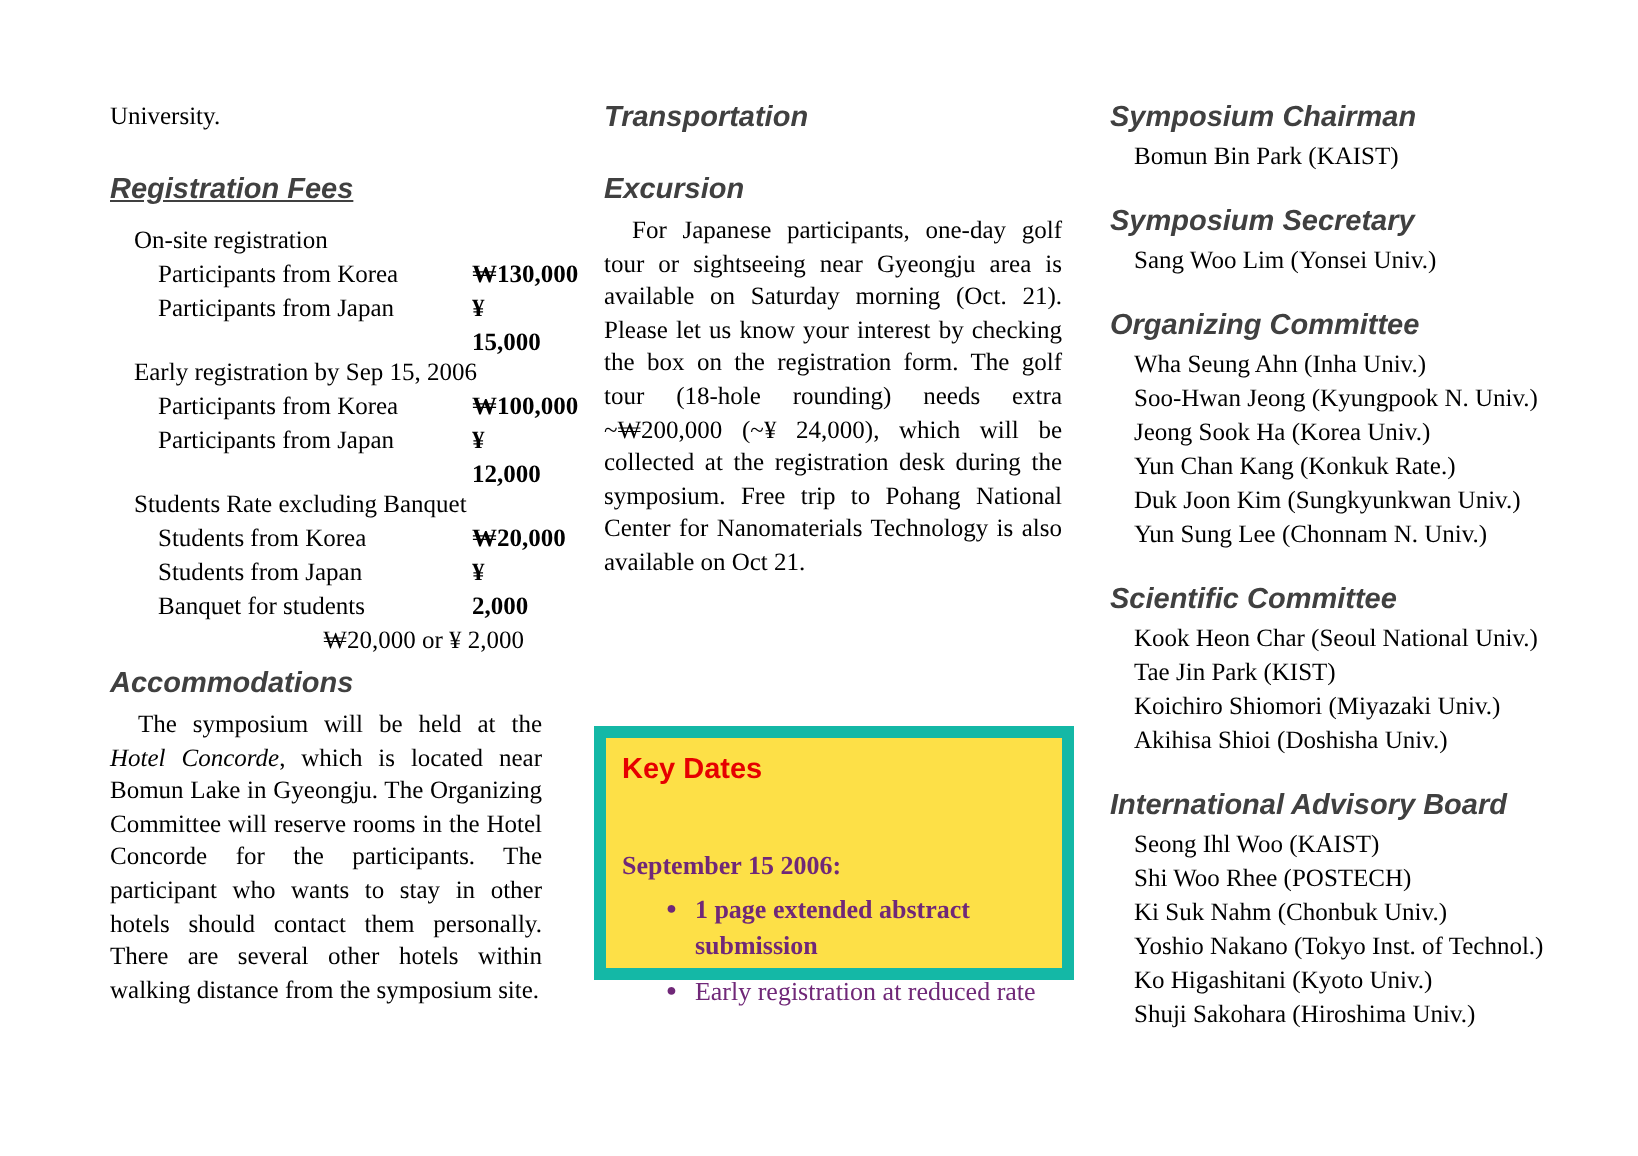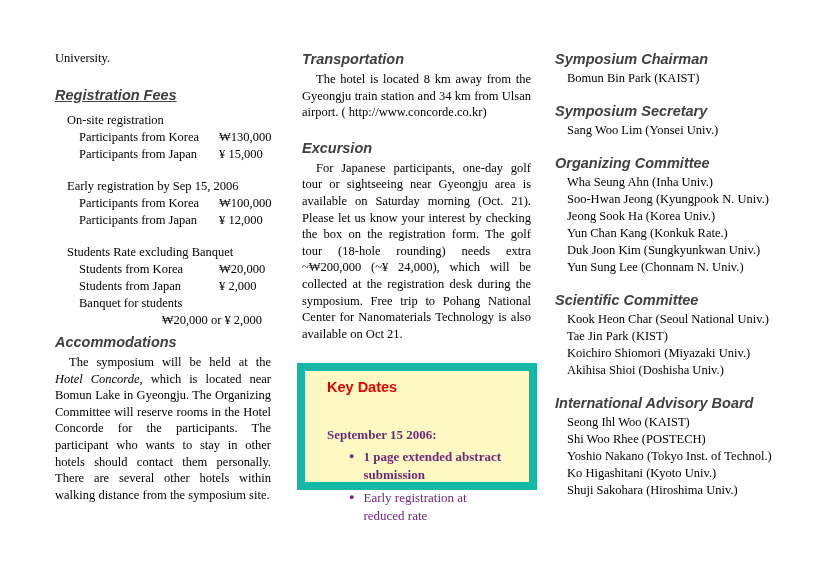--- a/index.html
+++ b/index.html
@@ -19,32 +19,32 @@
   }
   .intro{line-height:17px;}
   .h-reg{margin-top:19px;text-decoration:underline;}
   .h-acc{margin-top:4px;}
   .mt-sec{margin-top:18px;}
 
   .fee-group{margin-top:8px;}
   .fee-group + .fee-group{margin-top:15px;}
   .g-label{padding-left:12px;line-height:17px;}
   .fee-row{position:relative;padding-left:24px;line-height:17px;}
-  .f-value{position:absolute;left:164px;top:0;}
+  .f-value{position:absolute;left:181px;top:0;font-weight:bold;}
   .sub-value{line-height:17px;text-align:right;padding-right:9px;}
 
   .para{
     margin:3px 0 0 0;text-align:justify;line-height:16.6px;text-indent:14px;
   }
   .para i{font-style:italic;}
 
   .keydates-box{
     position:absolute;left:297px;top:363px;width:240px;height:127px;
-    box-sizing:border-box;border:8px solid #14b8a6;padding:7px 22px;
-    background:#fef9c3;
+    box-sizing:border-box;border:6px solid #14b8a6;padding:7px 8px;
+    background:#fde047;
   }
   .kd-heading{
     font-family:"Liberation Sans", sans-serif;font-weight:bold;
     color:#e60000;font-size:14.5px;line-height:18px;
   }
   .kd-date{
     margin-top:30px;color:#702878;font-weight:bold;font-size:13px;line-height:17px;
   }
   .kd-item{
     margin-top:5px;color:#702878;font-size:13px;line-height:18px;
@@ -106,21 +106,20 @@
       </div>
       <div class="sub-value">₩20,000 or  ¥ 2,000</div>
     </div>
 
     <h2 class="red-h h-acc">Accommodations</h2>
     <p class="para"><span>The symposium will be held at the </span><i>Hotel Concorde</i><span>, which is located near Bomun Lake in Gyeongju. The Organizing Committee will reserve rooms in the Hotel Concorde for the participants. The participant who wants to stay in other hotels should contact them personally. There are several other hotels within walking distance from the symposium site.</span></p>
   </div>
 
   <div class="col col-mid">
     <h2 class="red-h">Transportation</h2>
-    <p class="para">The hotel is located 8 km away from the Gyeongju train station and 34 km from Ulsan airport. ( http://www.concorde.co.kr)</p>
 
     <h2 class="red-h mt-sec">Excursion</h2>
     <p class="para">For Japanese participants, one-day golf tour or sightseeing near Gyeongju area is available on Saturday morning (Oct. 21). Please let us know your interest by checking the box on the registration form. The golf tour (18-hole rounding) needs extra ~₩200,000 (~¥ 24,000), which will be collected at the registration desk during the symposium. Free trip to Pohang National Center for Nanomaterials Technology is also available on Oct 21.</p>
   </div>
 
   <div class="keydates-box">
     <div class="kd-heading">Key Dates</div>
     <div class="kd-date">September 15 2006:</div>
     <div class="kd-item bold">
       <span class="kd-bullet">●</span>
@@ -159,19 +158,20 @@
       <div class="member">Kook Heon Char (Seoul National Univ.)</div>
       <div class="member">Tae Jin Park (KIST)</div>
       <div class="member">Koichiro Shiomori (Miyazaki Univ.)</div>
       <div class="member">Akihisa Shioi (Doshisha Univ.)</div>
     </div>
 
     <div class="rsec">
       <h2 class="red-h">International Advisory Board</h2>
       <div class="member">Seong Ihl Woo (KAIST)</div>
       <div class="member">Shi Woo Rhee (POSTECH)</div>
+      <div class="member">Ki Suk Nahm (Chonbuk Univ.)</div>
       <div class="member">Yoshio Nakano (Tokyo Inst. of Technol.)</div>
       <div class="member">Ko Higashitani (Kyoto Univ.)</div>
       <div class="member">Shuji Sakohara (Hiroshima Univ.)</div>
     </div>
 
   </div>
 </div>
 
 </body></html>

